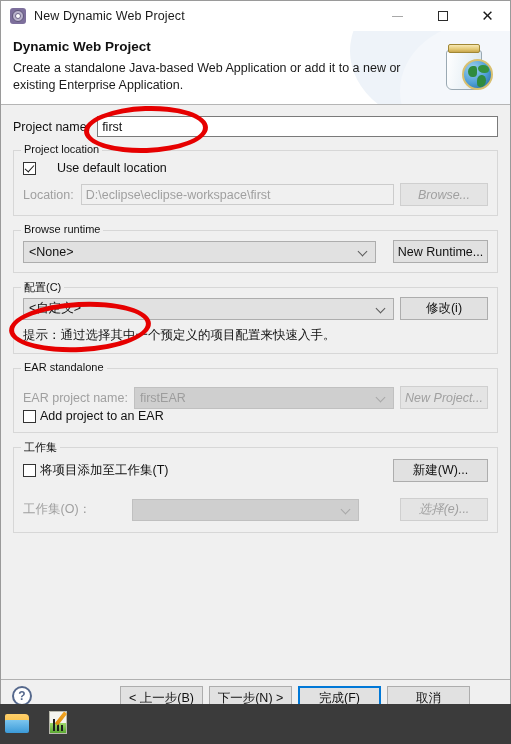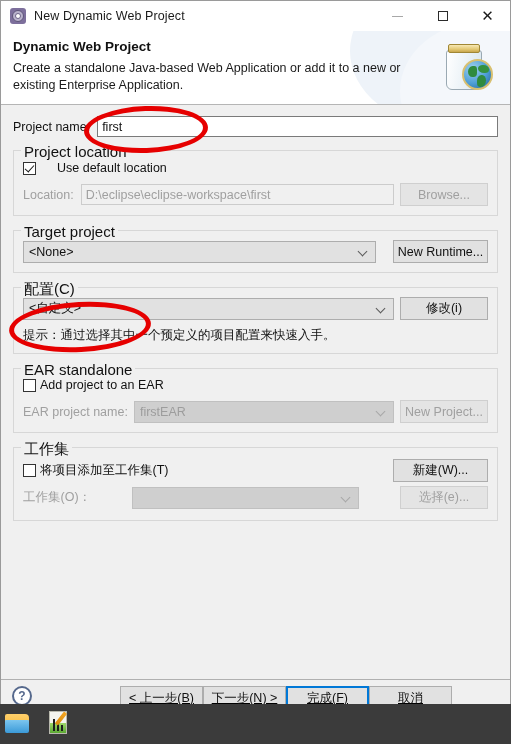--- a/index.html
+++ b/index.html
@@ -231,21 +231,21 @@
     margin-top: 6px;
     padding: 0 9px 9px 9px;
     position: relative;
     box-sizing: border-box;
   }
   .group > .gtitle {
     position: absolute;
     top: -8px; left: 7px;
     background: #f0f0f0;
     padding: 0 3px;
-    font-size: 15px;
+    font-size: 11px;
     color: #111111;
     white-space: nowrap;
   }
 
   
   .cbx {
     width: 13px; height: 13px;
     border: 1px solid #333333;
     background: #ffffff;
     box-sizing: border-box;
@@ -301,21 +301,21 @@
     background: #e1e1e1;
     border: 1px solid #adadad;
     box-sizing: border-box;
     display: flex;
     align-items: center;
     justify-content: center;
     font-size: 12.5px;
     color: #111111;
     white-space: nowrap;
   }
-  .btn.disabled { color: #a0a0a0; background: #e4e4e4; border-color: #cfcfcf; }
+  .btn.disabled { color: #a0a0a0; background: #e4e4e4; border-color: #cfcfcf; font-style: italic; }
   .btn.default { border: 2px solid #0078d7; background: #e1e1e1; }
 
   
   .hint {
     font-size: 12.5px;
     color: #111111;
     margin-top: 7px;
   }
 
   
@@ -338,22 +338,21 @@
     align-items: center;
     justify-content: center;
     font-size: 12px;
     font-weight: bold;
     color: #55688c;
   }
   .footer .btns {
     position: absolute;
     left: 119px; top: 6px;
     display: flex;
-    gap: 0;
-    text-decoration: underline;
+    gap: 6px;
   }
   .footer .btn { width: 83px; height: 24px; }
 
   
   .annot {
     position: absolute;
     border: 5px solid #e60000;
     border-radius: 50%;
     box-sizing: border-box;
     pointer-events: none;
@@ -483,21 +482,21 @@
           <div class="lbl" style="margin-left:21px;">Use default location</div>
         </div>
         <div class="row" style="margin-top:8px;">
           <div class="lbl dim">Location:</div>
           <div class="tbox disabled" style="flex:1; margin-left:7px;">D:\eclipse\eclipse-workspace\first</div>
           <div class="btn disabled" style="width:88px; margin-left:6px;">Browse...</div>
         </div>
       </div>
 
       <div class="group" style="margin-top:14px; padding-top:9px;">
-        <div class="gtitle">Target project</div>
+        <div class="gtitle">Browse runtime</div>
         <div class="row">
           <div class="combo" style="flex:1;">
             <span class="cv">&lt;None&gt;</span>
             <span class="arrow"></span>
           </div>
           <div class="btn" style="width:95px; margin-left:17px;">New Runtime...</div>
         </div>
       </div>
 
 
@@ -508,43 +507,43 @@
             <span class="cv">&lt;自定义&gt;</span>
             <span class="arrow"></span>
           </div>
           <div class="btn" style="width:88px; margin-left:6px;">修改(i)</div>
         </div>
         <div class="hint">提示：通过选择其中一个预定义的项目配置来快速入手。</div>
       </div>
 
       <div class="group" style="margin-top:14px; padding-top:9px;">
         <div class="gtitle">EAR standalone</div>
-        <div class="row">
-          <div class="cbx"></div>
-          <div class="lbl" style="margin-left:4px;">Add project to an EAR</div>
-        </div>
         <div class="row" style="margin-top:8px;">
           <div class="lbl dim">EAR project name:</div>
           <div class="combo disabled" style="flex:1; margin-left:6px;">
             <span class="cv">firstEAR</span>
             <span class="arrow"></span>
           </div>
           <div class="btn disabled" style="width:88px; margin-left:6px;">New Project...</div>
+        </div>
+        <div class="row">
+          <div class="cbx"></div>
+          <div class="lbl" style="margin-left:4px;">Add project to an EAR</div>
         </div>
       </div>
 
       <div class="group" style="margin-top:14px; padding-top:11px; padding-bottom:11px;">
         <div class="gtitle">工作集</div>
         <div class="row">
           <div class="cbx"></div>
           <div class="lbl" style="margin-left:4px;">将项目添加至工作集(T)</div>
           <div style="flex:1;"></div>
           <div class="btn" style="width:95px;">新建(W)...</div>
         </div>
-        <div class="row" style="margin-top:4px;gap:35px;">
+        <div class="row" style="margin-top:16px;gap:35px;">
           <div class="lbl dim">工作集(O)：</div>
           <div class="combo disabled" style="flex:1; margin-left:6px;">
             <span class="cv"></span>
             <span class="arrow"></span>
           </div>
           <div class="btn disabled" style="width:88px; margin-left:6px;">选择(e)...</div>
         </div>
       </div>
 
     </div>

